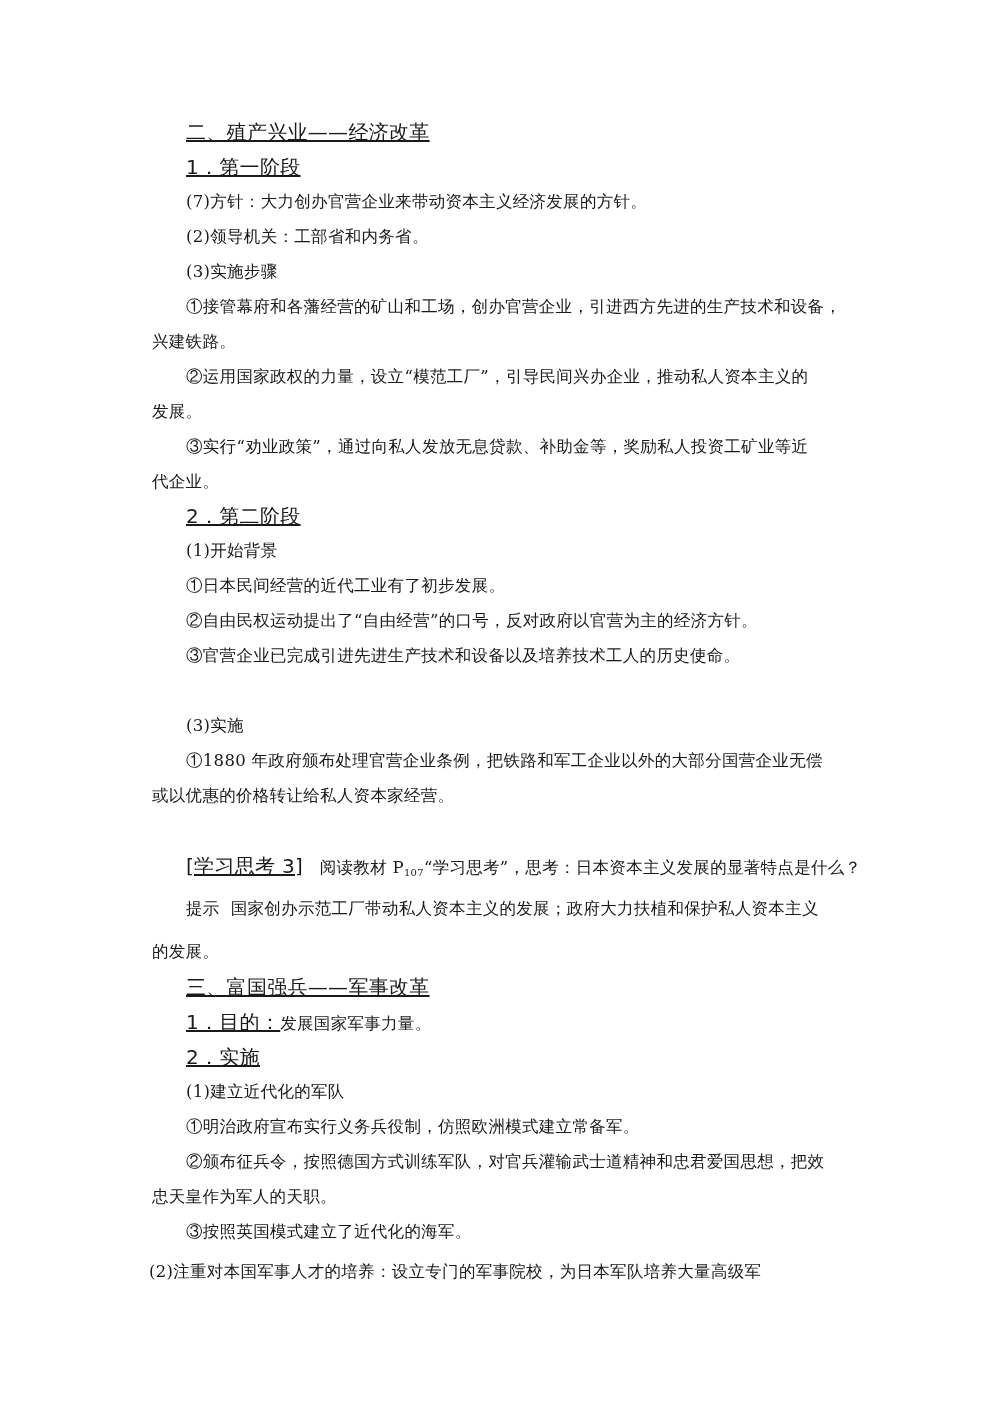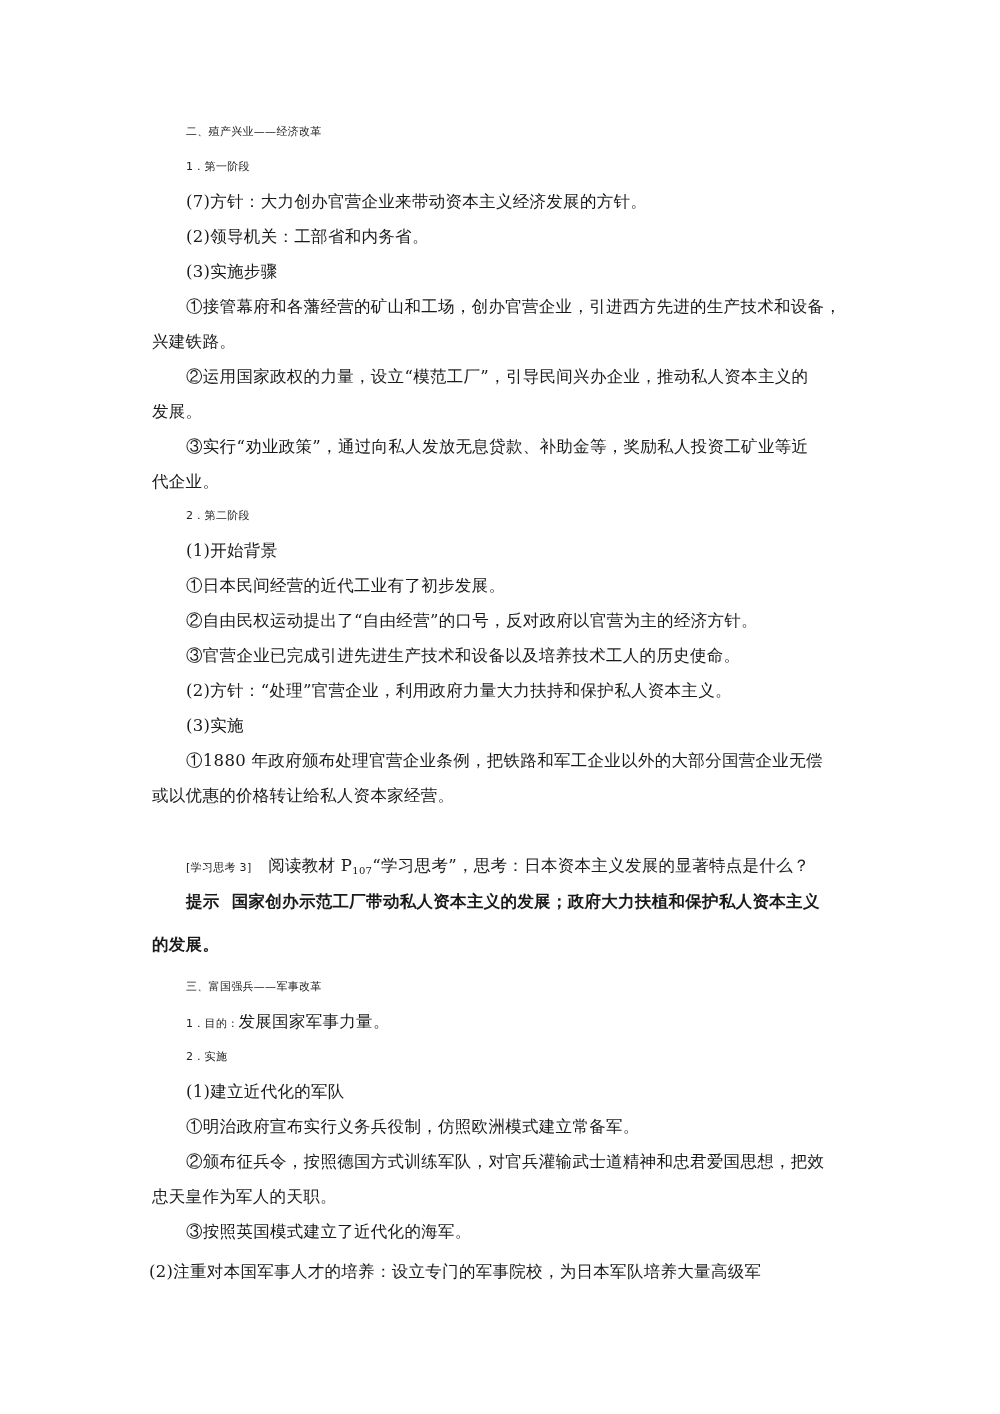--- a/index.html
+++ b/index.html
@@ -25,28 +25,30 @@
       left: 152px;
       width: 700px;
       font-size: 16.5px;
       line-height: 22px;
       white-space: nowrap;
       letter-spacing: 0.3px;
     }
     .indent { left: 186px; }
     .heading {
       font-family: "DejaVu Sans", "Liberation Sans", sans-serif;
-      font-size: 11px;
+      font-size: 20px;
+      text-decoration: underline;
     }
     .u { text-underline-offset: 3px; }
     .sub { font-size: 10px; vertical-align: -3px; }
     .hint {
       font-family: "DejaVu Sans", "Liberation Sans", sans-serif;
-      font-weight: bold;
+      font-weight: normal;
       font-size: 16.5px;
+      margin-top: 7px;
     }
   </style>
 </head>
 <body>
 
 <div class="page">
 
   <div class="line indent heading" style="top:121px">二、殖产兴业——经济改革</div>
 
   <div class="line indent heading" style="top:156px">1．第一阶段</div>
@@ -76,23 +78,20 @@
 
   <div class="line indent heading" style="top:505px">2．第二阶段</div>
 
   <div class="line indent" style="top:540px">(1)开始背景</div>
   <div class="line indent" style="top:575px">①日本民间经营的近代工业有了初步发展。</div>
   <div class="line indent" style="top:610px">
     <span>②自由民权运动提出了“</span><span class="u">自由经营</span><span>”的口号，反对政府以官营为主的经济方针。</span>
   </div>
   <div class="line indent" style="top:645px">③官营企业已完成引进先进生产技术和设备以及培养技术工人的历史使命。</div>
 
-  <div class="line indent" style="top:680px">
-    <span>(2)方针：“处理”官营企业，利用政府力量大力扶持和保护</span><span class="u">私人</span><span>资本主义。</span>
-  </div>
 
   <div class="line indent" style="top:715px">(3)实施</div>
   <div class="line indent" style="top:750px">
     <span>①1880 年政府颁布处理官营企业条例，把</span><span class="u">铁路</span><span>和军工企业以外的大部分国营企业无偿</span>
   </div>
   <div class="line" style="top:785px">或以优惠的价格转让给私人资本家经营。</div>
 
   <div class="line indent" style="top:855px">
     <span class="heading">[学习思考 3]</span>&nbsp;&nbsp;&nbsp;<span>阅读教材 P</span><span class="sub">107</span><span>“学习思考”，思考：日本资本主义发展的显著特点是什么？</span>
   </div>

